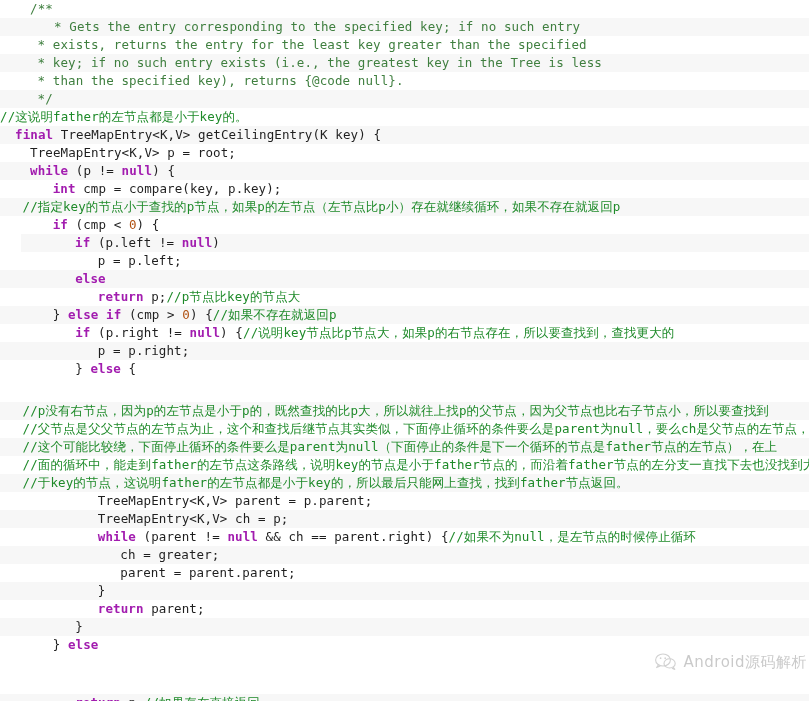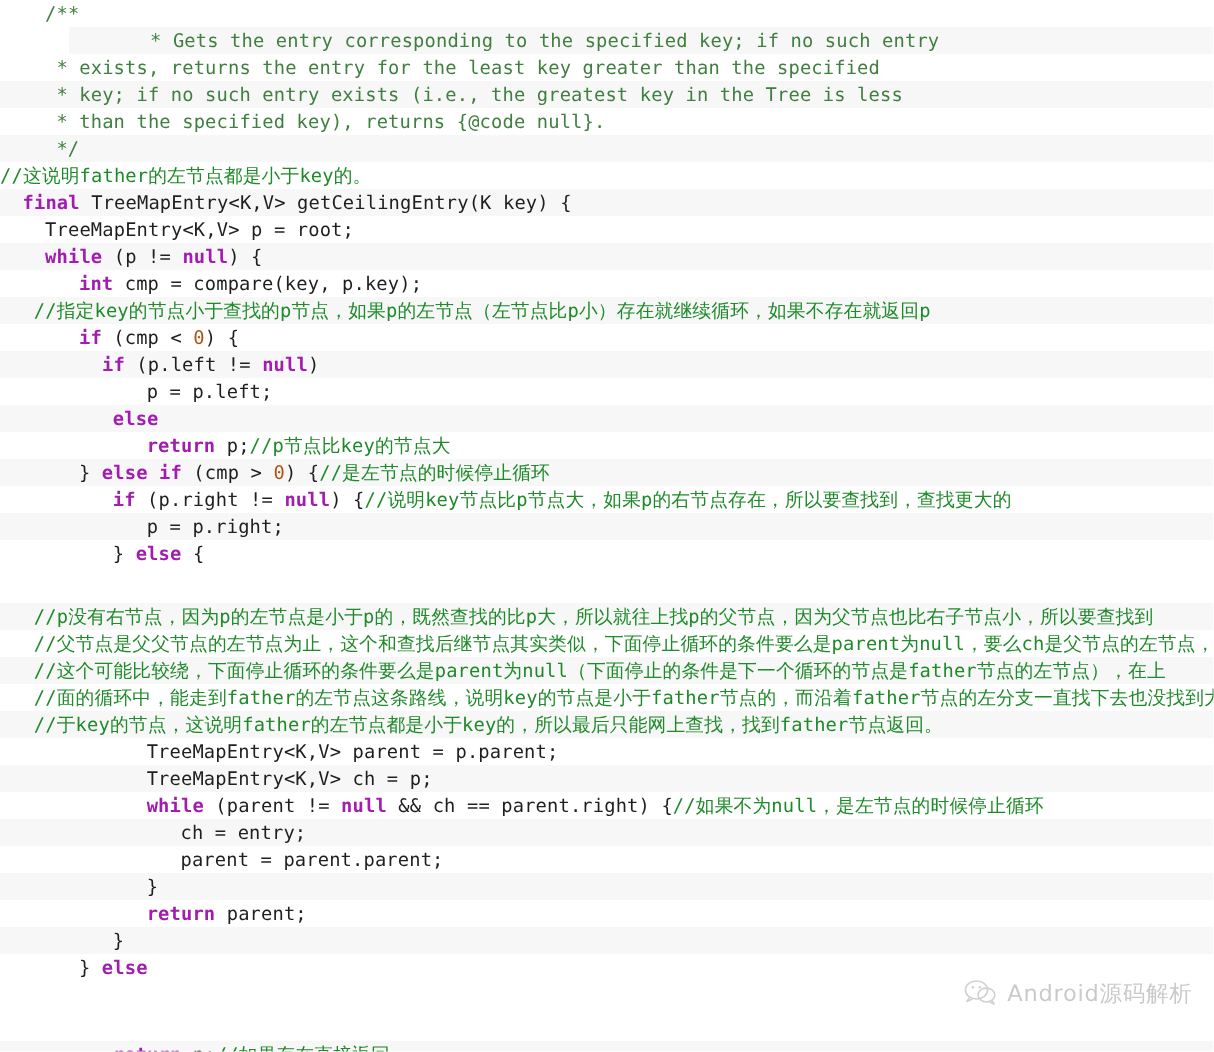--- a/index.html
+++ b/index.html
@@ -39,21 +39,21 @@
   
   .kw      { color: #a21caf; font-weight: bold; }
   .cmt     { color: #3f7f3f; }
   .cmt-cn  { color: #1e8a29; }
   .num     { color: #b05010; }
   .plain   { color: #1f1f1f; }
 
   
   #watermark {
     position: absolute;
-    right: 14px;
+    right: 2px;
     top: 652px;
     display: flex;
     align-items: center;
     gap: 6px;
     opacity: 0.45;
     pointer-events: none;
   }
   #watermark .wm-text {
     font-family: "DejaVu Sans", "Liberation Sans", sans-serif;
     font-size: 15px;
@@ -62,49 +62,49 @@
     white-space: nowrap;
   }
   #watermark svg { display: block; }
 </style>
 </head>
 <body>
 
 <div id="code-block">
   <div id="code-lines">
       <div class="code-line" style="padding-left: 30.08px;"><span class="cmt">/**</span></div>
-      <div class="code-line alt" style="padding-left: 54px; margin-left: 46px;"><span class="cmt">* Gets the entry corresponding to the specified key; if no such entry</span></div>
+      <div class="code-line alt" style="padding-left: 54px;"><span class="cmt">* Gets the entry corresponding to the specified key; if no such entry</span></div>
       <div class="code-line" style="padding-left: 37.6px;"><span class="cmt">* exists, returns the entry for the least key greater than the specified</span></div>
       <div class="code-line alt" style="padding-left: 37.6px;"><span class="cmt">* key; if no such entry exists (i.e., the greatest key in the Tree is less</span></div>
       <div class="code-line" style="padding-left: 37.6px;"><span class="cmt">* than the specified key), returns {@code null}.</span></div>
       <div class="code-line alt" style="padding-left: 37.6px;"><span class="cmt">*/</span></div>
       <div class="code-line" style="padding-left: 0px;"><span class="cmt-cn">//这说明father的左节点都是小于key的。</span></div>
       <div class="code-line alt" style="padding-left: 15.04px;"><span class="kw">final</span><span class="plain"> TreeMapEntry&lt;K,V&gt; getCeilingEntry(K key) {</span></div>
       <div class="code-line" style="padding-left: 30.08px;"><span class="plain">TreeMapEntry&lt;K,V&gt; p = root;</span></div>
       <div class="code-line alt" style="padding-left: 30.08px;"><span class="kw">while</span><span class="plain"> (p != </span><span class="kw">null</span><span class="plain">) {</span></div>
       <div class="code-line" style="padding-left: 52.64px;"><span class="kw">int</span><span class="plain"> cmp = compare(key, p.key);</span></div>
       <div class="code-line alt" style="padding-left: 22.56px;"><span class="cmt-cn">//指定key的节点小于查找的p节点，如果p的左节点（左节点比p小）存在就继续循环，如果不存在就返回p</span></div>
       <div class="code-line" style="padding-left: 52.64px;"><span class="kw">if</span><span class="plain"> (cmp &lt; </span><span class="num">0</span><span class="plain">) {</span></div>
-      <div class="code-line alt" style="padding-left: 68px;"><span class="kw">if</span><span class="plain"> (p.left != </span><span class="kw">null</span><span class="plain">)</span></div>
+      <div class="code-line alt" style="padding-left: 54px; margin-left: 21px;"><span class="kw">if</span><span class="plain"> (p.left != </span><span class="kw">null</span><span class="plain">)</span></div>
       <div class="code-line" style="padding-left: 97.76px;"><span class="plain">p = p.left;</span></div>
       <div class="code-line alt" style="padding-left: 75.2px;"><span class="kw">else</span></div>
       <div class="code-line" style="padding-left: 97.76px;"><span class="kw">return</span><span class="plain"> p;</span><span class="cmt-cn">//p节点比key的节点大</span></div>
-      <div class="code-line alt" style="padding-left: 52.64px;"><span class="plain">} </span><span class="kw">else if</span><span class="plain"> (cmp &gt; </span><span class="num">0</span><span class="plain">) {</span><span class="cmt-cn">//是左节点的时候停止循环</span></div>
+      <div class="code-line alt" style="padding-left: 52.64px;"><span class="plain">} </span><span class="kw">else if</span><span class="plain"> (cmp &gt; </span><span class="num">0</span><span class="plain">) {</span><span class="cmt-cn">//如果不存在就返回p</span></div>
       <div class="code-line" style="padding-left: 75.2px;"><span class="kw">if</span><span class="plain"> (p.right != </span><span class="kw">null</span><span class="plain">) {</span><span class="cmt-cn">//说明key节点比p节点大，如果p的右节点存在，所以要查找到，查找更大的</span></div>
       <div class="code-line alt" style="padding-left: 97.76px;"><span class="plain">p = p.right;</span></div>
       <div class="code-line" style="padding-left: 75.2px;"><span class="plain">} </span><span class="kw">else</span><span class="plain"> {</span></div>
       <div class="code-line alt" style="padding-left: 22.56px; margin-top: 24px;"><span class="cmt-cn">//p没有右节点，因为p的左节点是小于p的，既然查找的比p大，所以就往上找p的父节点，因为父节点也比右子节点小，所以要查找到</span></div>
       <div class="code-line" style="padding-left: 22.56px;"><span class="cmt-cn">//父节点是父父节点的左节点为止，这个和查找后继节点其实类似，下面停止循环的条件要么是parent为null，要么ch是父节点的左节点，</span></div>
       <div class="code-line alt" style="padding-left: 22.56px;"><span class="cmt-cn">//这个可能比较绕，下面停止循环的条件要么是parent为null（下面停止的条件是下一个循环的节点是father节点的左节点），在上</span></div>
       <div class="code-line" style="padding-left: 22.56px;"><span class="cmt-cn">//面的循环中，能走到father的左节点这条路线，说明key的节点是小于father节点的，而沿着father节点的左分支一直找下去也没找到大</span></div>
       <div class="code-line alt" style="padding-left: 22.56px;"><span class="cmt-cn">//于key的节点，这说明father的左节点都是小于key的，所以最后只能网上查找，找到father节点返回。</span></div>
       <div class="code-line" style="padding-left: 97.76px;"><span class="plain">TreeMapEntry&lt;K,V&gt; parent = p.parent;</span></div>
       <div class="code-line alt" style="padding-left: 97.76px;"><span class="plain">TreeMapEntry&lt;K,V&gt; ch = p;</span></div>
       <div class="code-line" style="padding-left: 97.76px;"><span class="kw">while</span><span class="plain"> (parent != </span><span class="kw">null</span><span class="plain"> &amp;&amp; ch == parent.right) {</span><span class="cmt-cn">//如果不为null，是左节点的时候停止循环</span></div>
-      <div class="code-line alt" style="padding-left: 120.32px;"><span class="plain">ch = entry;</span></div>
+      <div class="code-line alt" style="padding-left: 120.32px;"><span class="plain">ch = greater;</span></div>
       <div class="code-line" style="padding-left: 120.32px;"><span class="plain">parent = parent.parent;</span></div>
       <div class="code-line alt" style="padding-left: 97.76px;"><span class="plain">}</span></div>
       <div class="code-line" style="padding-left: 97.76px;"><span class="kw">return</span><span class="plain"> parent;</span></div>
       <div class="code-line alt" style="padding-left: 75.2px;"><span class="plain">}</span></div>
       <div class="code-line" style="padding-left: 52.64px;"><span class="plain">} </span><span class="kw">else</span></div>
       <div class="code-line alt" style="padding-left: 75.2px; margin-top: 40px;"><span class="kw">return</span><span class="plain"> p;</span><span class="cmt-cn">//如果存在直接返回</span></div>
       <div class="code-line" style="padding-left: 30.08px;"><span class="plain">}</span></div>
       <div class="code-line alt" style="padding-left: 30.08px;"><span class="kw">return</span><span class="plain"> </span><span class="kw">null</span><span class="plain">;</span></div>
       <div class="code-line" style="padding-left: 15.04px;"><span class="plain">}</span></div>
     </div>

